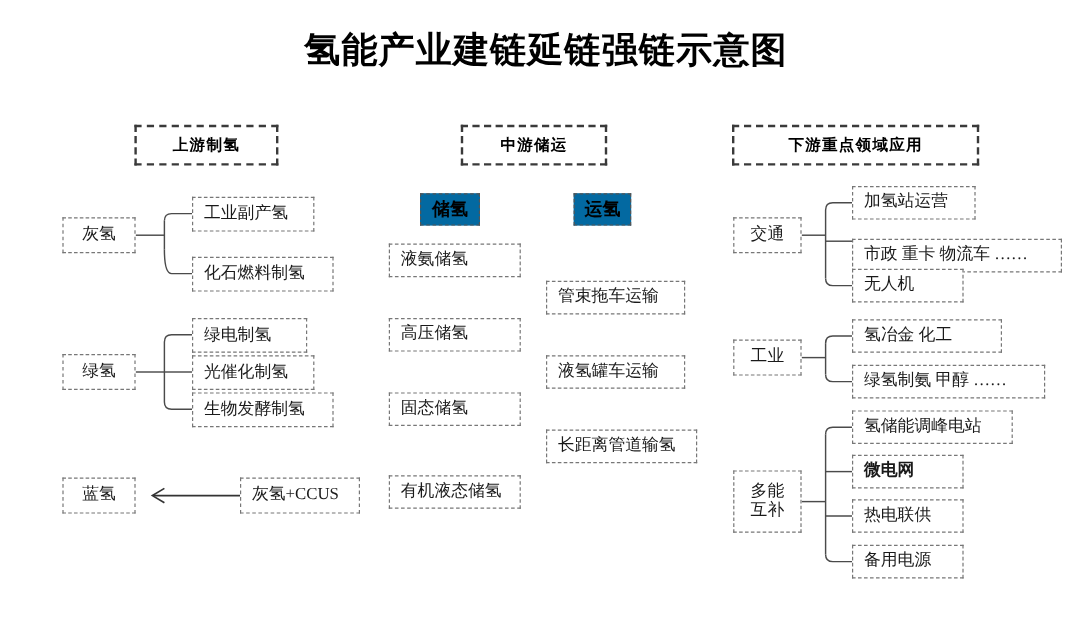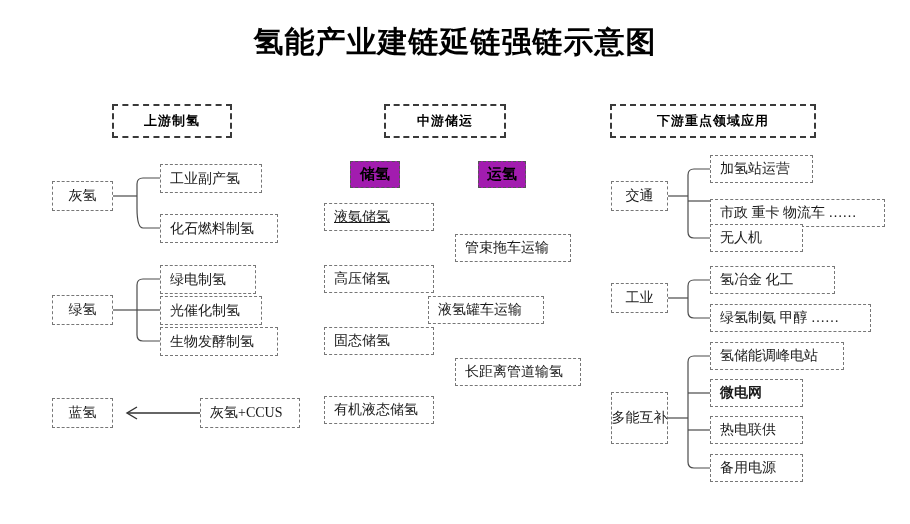--- a/index.html
+++ b/index.html
@@ -52,40 +52,40 @@
   
   .sub-header {
     border: 1px dashed #555;
     display: flex;
     align-items: center;
     justify-content: center;
     font-family: "Liberation Serif", "DejaVu Serif", serif;
     font-weight: bold;
     font-size: 15px;
     color: #000;
-    background: #a21caf;
+    background: #0369a1;
   }
 
   
   .node {
     border: 1px dashed #777;
     display: flex;
     align-items: center;
     font-size: 14px;
     line-height: 1.25;
     color: #1a1a1a;
     background: #fff;
     padding-left: 9px;
     padding-right: 9px;
     white-space: nowrap;
   }
   .node.center { justify-content: center; padding-left: 4px; padding-right: 4px; }
   .node.two-line {
     display: flex;
-    flex-direction: row;
+    flex-direction: column;
     align-items: center;
     justify-content: center;
     line-height: 1.15;
     padding-left: 4px; padding-right: 4px;
   }
 
   
   #connectors {
     position: absolute;
     left: 0; top: 0;
@@ -147,28 +147,28 @@
   <div class="abs node" style="left:160px; top:265px; width:96px; height:29px;">绿电制氢</div>
   <div class="abs node" style="left:160px; top:296px; width:102px; height:29px;">光催化制氢</div>
   <div class="abs node" style="left:160px; top:327px; width:118px; height:29px;">生物发酵制氢</div>
 
   <div class="abs node center" style="left:52px; top:398px; width:61px; height:30px;">蓝氢</div>
   <div class="abs node" style="left:200px; top:398px; width:100px; height:30px;">灰氢+CCUS</div>
 
   <div class="abs sec-header" style="left:384px; top:104px; width:122px; height:34px;">中游储运</div>
 
   <div class="abs sub-header" style="left:350px; top:161px; width:50px; height:27px;">储氢</div>
-  <div class="abs node" style="left:324px; top:203px; width:110px; height:28px;text-decoration:underline;">液氨储氢</div>
+  <div class="abs node" style="left:324px; top:203px; width:110px; height:28px;">液氨储氢</div>
   <div class="abs node" style="left:324px; top:265px; width:110px; height:28px;">高压储氢</div>
   <div class="abs node" style="left:324px; top:327px; width:110px; height:28px;">固态储氢</div>
   <div class="abs node" style="left:324px; top:396px; width:110px; height:28px;">有机液态储氢</div>
 
   <div class="abs sub-header" style="left:478px; top:161px; width:48px; height:27px;">运氢</div>
   <div class="abs node" style="left:455px; top:234px; width:116px; height:28px;">管束拖车运输</div>
-  <div class="abs node" style="left:428px; top:296px; width:116px; height:28px;">液氢罐车运输</div>
+  <div class="abs node" style="left:455px; top:296px; width:116px; height:28px;">液氢罐车运输</div>
   <div class="abs node" style="left:455px; top:358px; width:126px; height:28px;">长距离管道输氢</div>
 
   <div class="abs sec-header" style="left:610px; top:104px; width:206px; height:34px;">下游重点领域应用</div>
 
   <div class="abs node center" style="left:611px; top:181px; width:57px; height:30px;">交通</div>
   <div class="abs node" style="left:710px; top:155px; width:103px; height:28px;">加氢站运营</div>
   <div class="abs node" style="left:710px; top:199px; width:175px; height:28px;">市政  重卡  物流车 ……</div>
   <div class="abs node" style="left:710px; top:224px; width:93px; height:28px;">无人机</div>
 
   <div class="abs node center" style="left:611px; top:283px; width:57px; height:30px;">工业</div>

